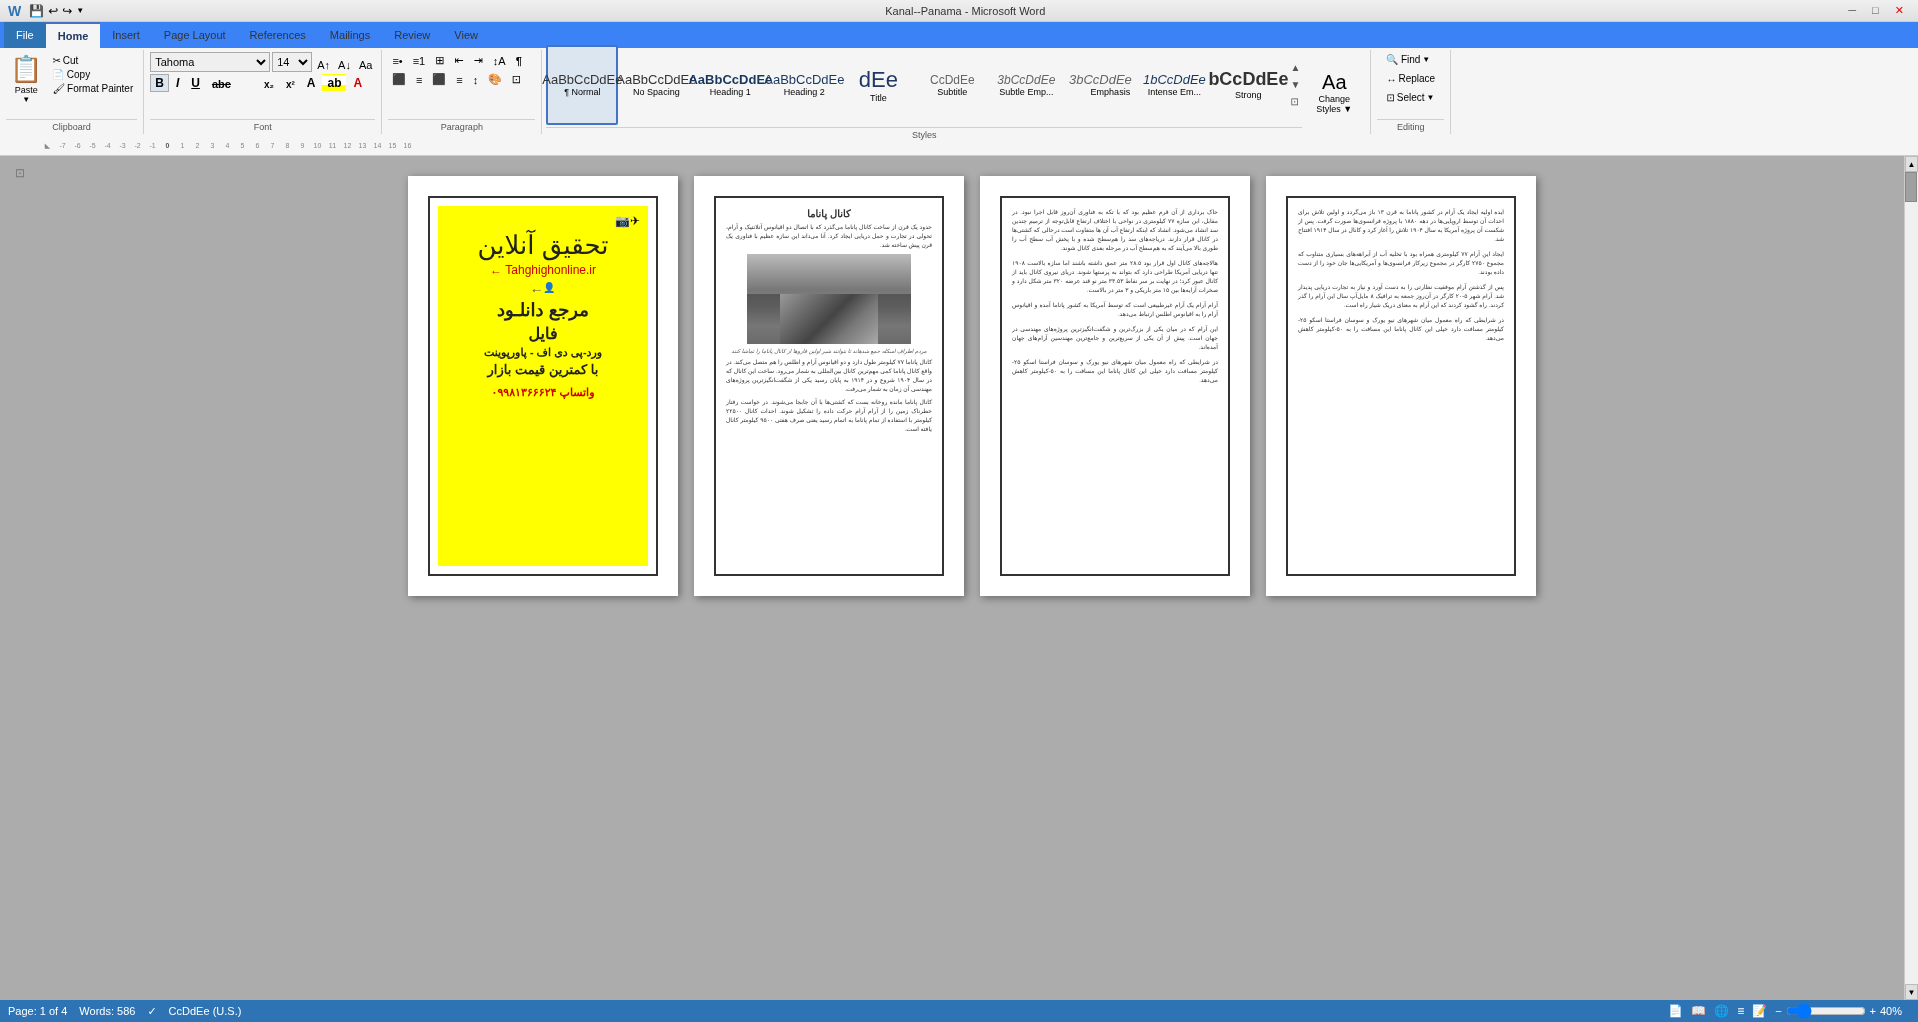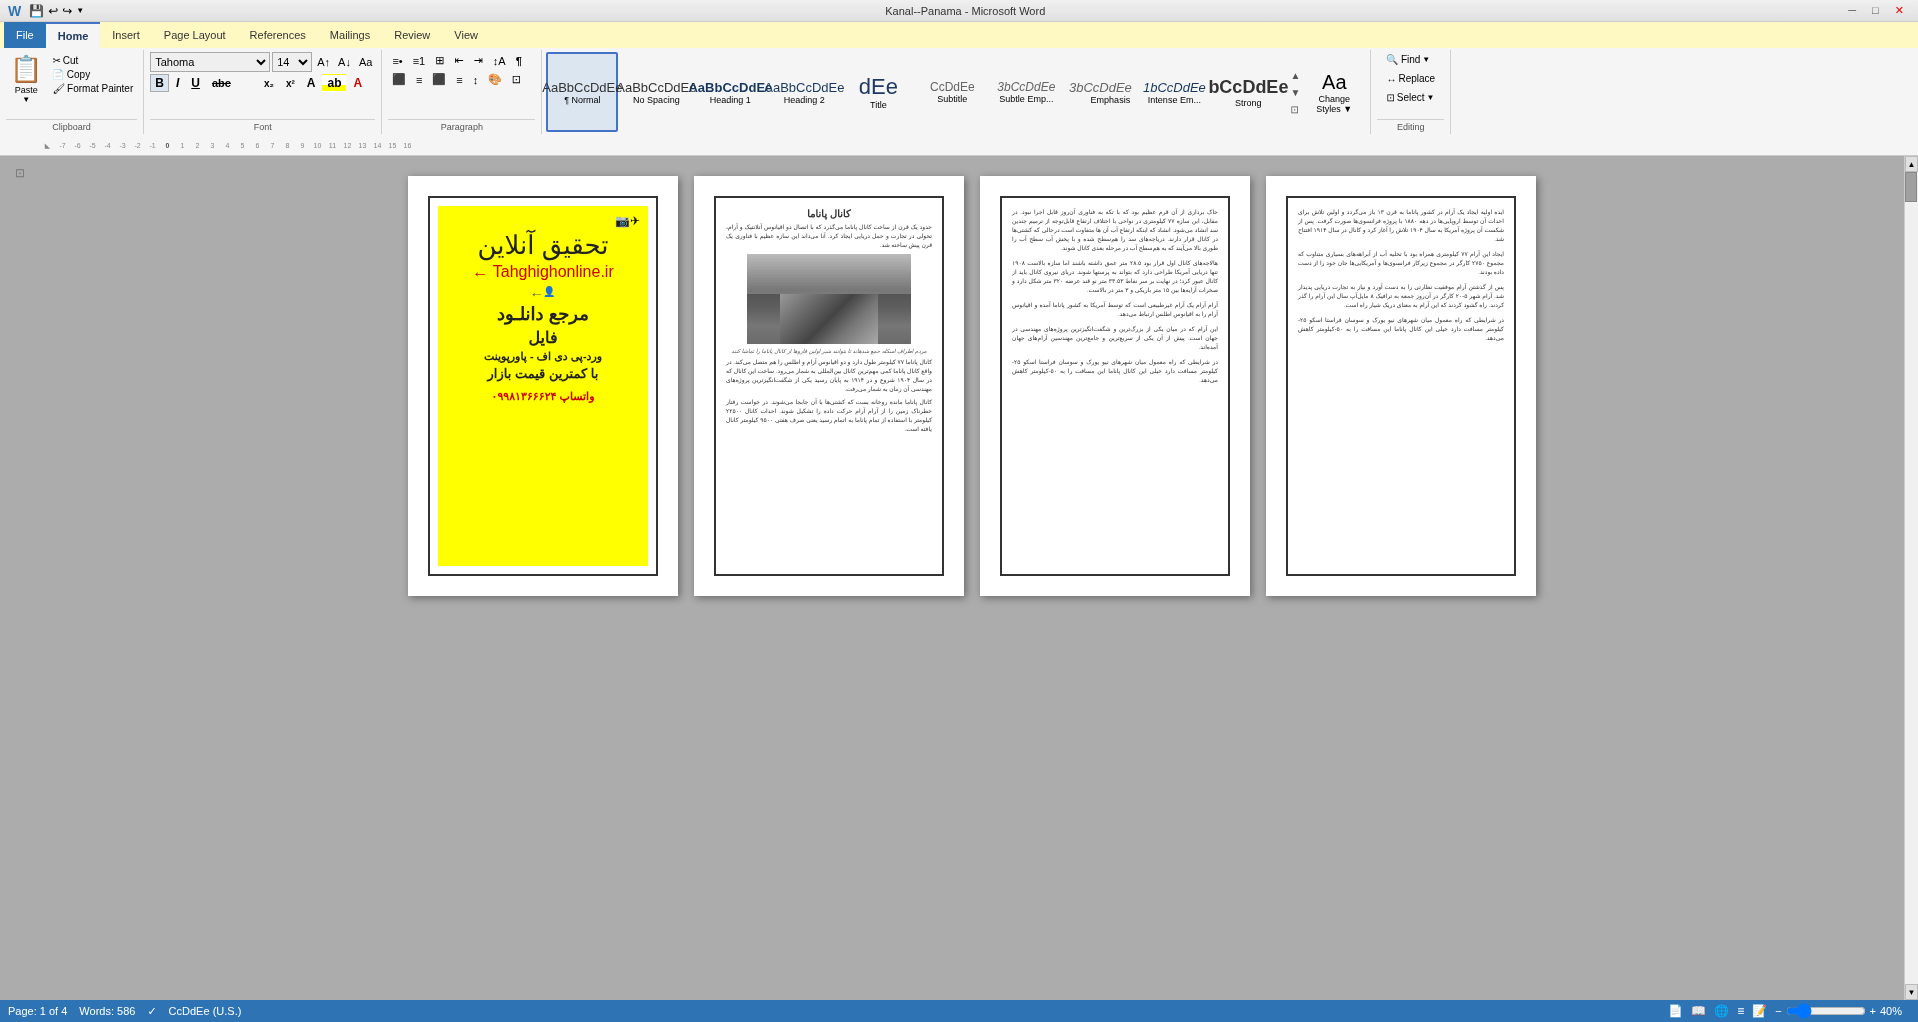--- a/index.html
+++ b/index.html
@@ -13,21 +13,21 @@
       align-items: center;
       justify-content: space-between;
       padding: 0 8px;
       border-bottom: 1px solid #ccc;
     }
     .title-bar-left { display: flex; align-items: center; gap: 4px; }
     .title-bar-center { font-size: 11px; color: #333; }
     .title-bar-right { display: flex; gap: 4px; }
     .title-btn { font-size: 11px; color: #555; cursor: pointer; padding: 0 6px; }
 
-    .ribbon-tabs { display: flex; align-items: center; background: #fef9c3; height: 26px; padding-left: 4px; }
+    .ribbon-tabs { display: flex; align-items: center; background: #3b82f6; height: 26px; padding-left: 4px; }
     .ribbon-tab {
       padding: 4px 12px;
       font-size: 11px;
       cursor: pointer;
       color: #333;
       height: 26px;
       display: flex;
       align-items: center;
     }
     .ribbon-tab.active {
@@ -69,21 +69,21 @@
     
     .clipboard-group .ribbon-group-content { flex-direction: row; align-items: flex-start; }
     .paste-btn { display: flex; flex-direction: column; align-items: center; padding: 2px 4px; cursor: pointer; }
     .paste-icon { font-size: 26px; }
     .paste-label { font-size: 9px; }
     .clipboard-right { display: flex; flex-direction: column; gap: 1px; margin-top: 2px; }
     .small-btn { font-size: 10px; cursor: pointer; padding: 1px 4px; display: flex; align-items: center; gap: 2px; }
 
     
     .font-group .ribbon-group-content { flex-direction: column; gap: 2px; }
-    .font-row { display: flex; align-items: center; gap: 2px; }
+    .font-row { display: flex; align-items: flex-end; gap: 2px; }
     .font-select { font-size: 11px; width: 120px; height: 20px; border: 1px solid #aaa; }
     .font-size-select { font-size: 11px; width: 40px; height: 20px; border: 1px solid #aaa; }
     .font-format-btn { font-size: 12px; cursor: pointer; padding: 1px 4px; border: 1px solid transparent; font-weight: bold; }
     .style-btn {
       display: flex;
       flex-direction: column;
       align-items: center;
       justify-content: center;
       width: 72px;
       height: 80px;
@@ -334,20 +334,21 @@
           <span class="sn-strong">bCcDdEe</span>
           <span style="font-size:9px;">Strong</span>
         </div>
 
         <div style="display:flex; flex-direction:column; justify-content:center; gap:2px; margin-left:2px;">
           <span class="styles-scroll-btn">▲</span>
           <span class="styles-scroll-btn">▼</span>
           <span class="styles-scroll-btn">⊡</span>
         </div>
       </div>
+      <div class="ribbon-group-label">Styles</div>
     </div>
 
     <div style="display:flex; flex-direction:column; align-items:center; justify-content:flex-start; margin-left:4px; margin-right:4px;">
       <div class="change-styles-btn">
         <span style="font-size:20px;">Aa</span>
         <span style="font-size:9px; text-align:center;">Change<br>Styles ▼</span>
       </div>
     </div>
   </div>
 
@@ -412,21 +413,21 @@
   <div style="flex:1; background:#acacac; overflow:auto; display:flex; justify-content:center; padding:20px 10px; gap:16px;">
 
     <div class="page" style="width:270px; min-height:420px; max-height:420px;">
       <div style="border: 2px solid #333; width:100%; height:100%; padding:8px; display:flex; flex-direction:column; flex:1;">
         <div style="background:#ffff00; padding:8px; display:flex; flex-direction:column; align-items:center; gap:3px; flex:1;">
           <div style="display:flex; justify-content:flex-end; width:100%;">
             <span style="font-size:12px;">📷</span>
             <span style="font-size:12px;">✈</span>
           </div>
           <div style="font-size:26px; font-weight:normal; color:#222; direction:rtl; text-align:center; line-height:1.1;">تحقیق آنلاین</div>
-          <div style="font-size:16px; color:#c00; direction:rtl; text-align:left;">Tahghighonline.ir ←</div>
+          <div style="font-size:12px; color:#c00; direction:rtl; text-align:left;">Tahghighonline.ir ←</div>
           <div style="display:flex; align-items:center;">
             <span style="font-size:14px; color:#555;">←</span>
             <span style="font-size:10px;">👤</span>
           </div>
           <div style="font-size:18px; font-weight:bold; direction:rtl; color:#222; text-align:center;">مرجع دانلـود</div>
           <div style="font-size:16px; font-weight:bold; direction:rtl; color:#222; text-align:center;">فایل</div>
           <div style="font-size:11px; font-weight:bold; direction:rtl; color:#222; text-align:center;">ورد-پی دی اف - پاورپوینت</div>
           <div style="font-size:13px; font-weight:bold; direction:rtl; color:#222; text-align:center;">با کمترین قیمت بازار</div>
           <div style="font-size:11px; font-weight:bold; direction:rtl; color:#c00; text-align:center; margin-top:6px;">واتساپ ۰۹۹۸۱۳۶۶۶۲۴</div>
         </div>

